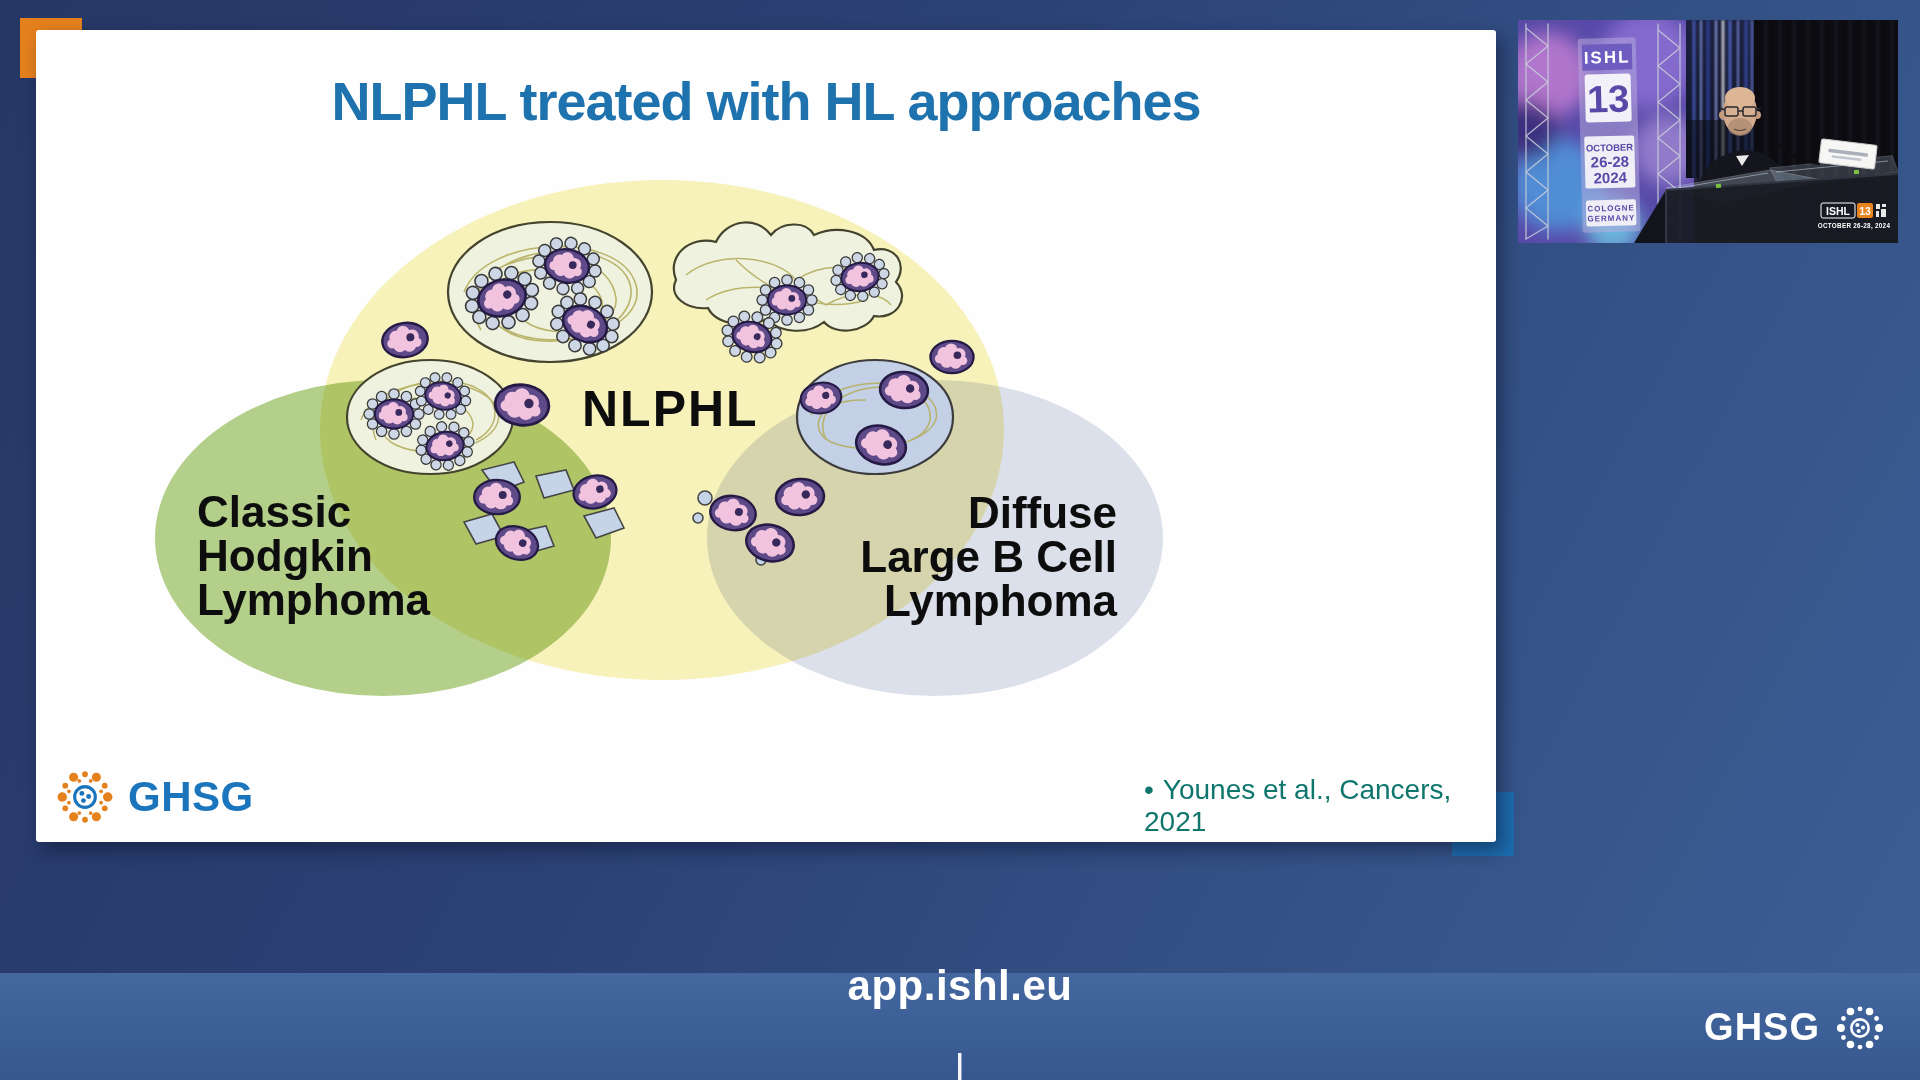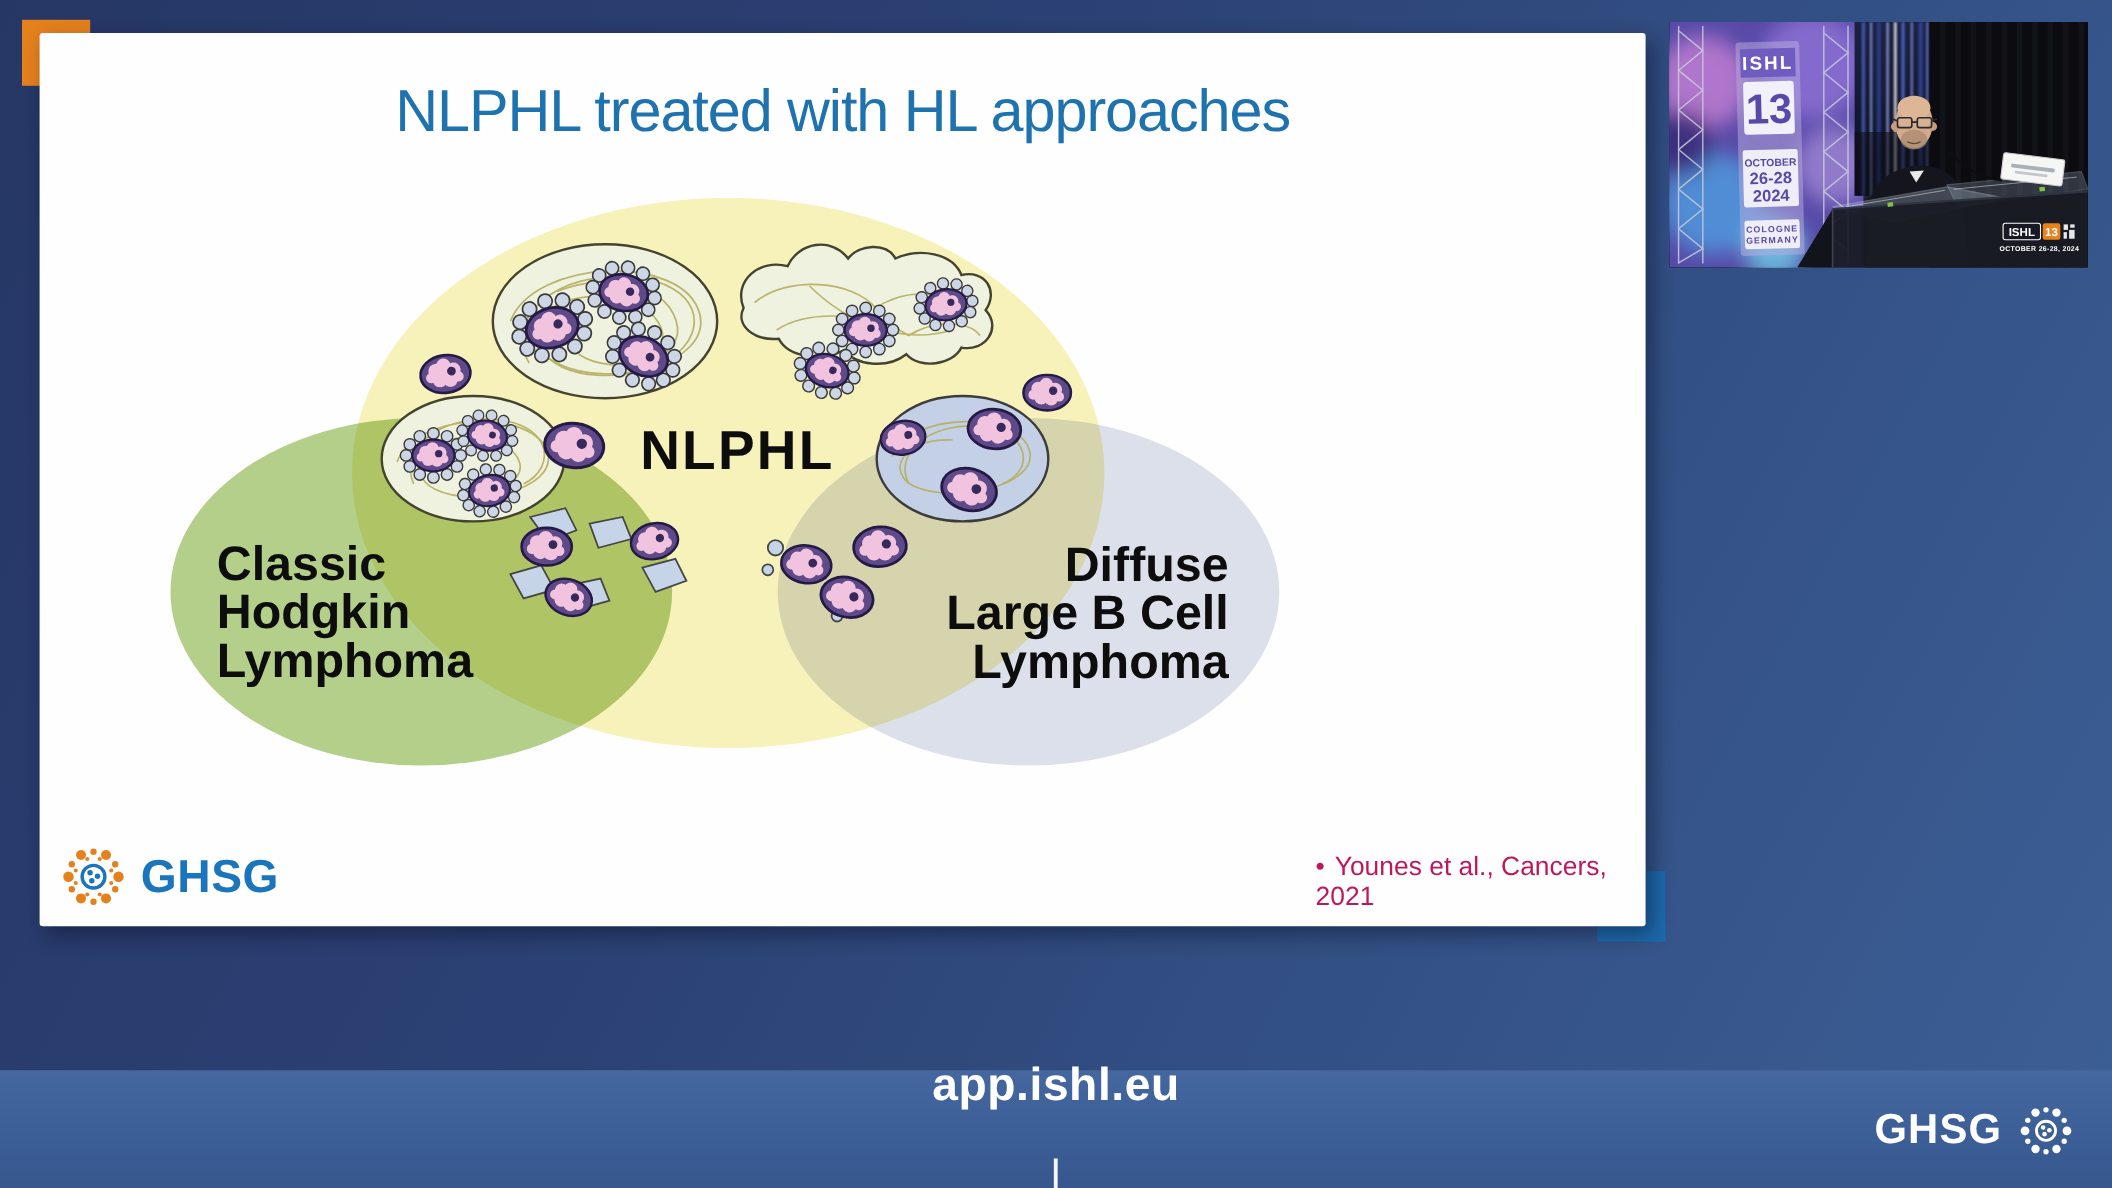--- a/index.html
+++ b/index.html
@@ -6,24 +6,24 @@
   .stage{position:relative;width:1920px;height:1080px;overflow:hidden;
     font-family:"Liberation Sans",sans-serif;
     background:linear-gradient(118deg,#263765 0%,#2b4074 38%,#335084 68%,#3c5f96 100%);}
   
   .corner-orange{position:absolute;left:20px;top:18px;width:62px;height:60px;background:#e5811d;}
   .corner-blue-v{position:absolute;left:1496px;top:792px;width:18px;height:64px;background:#1d6cae;}
   .corner-blue-h{position:absolute;left:1452px;top:838px;width:62px;height:18px;background:#1d6cae;}
   .slide{position:absolute;left:36px;top:30px;width:1460px;height:812px;background:#fefefe;
     border-radius:3px;box-shadow:6px 8px 18px rgba(8,14,38,.45);}
   .slide-title{position:absolute;top:40px;left:0;width:100%;text-align:center;
-    font-size:54px;font-weight:400;letter-spacing:-1px;color:#1e73ae;}
+    font-size:54px;font-weight:700;letter-spacing:-1px;color:#1e73ae;}
   .venn{position:absolute;left:0;top:0;width:1460px;height:812px;}
   .venn text{font-family:"Liberation Sans",sans-serif;font-weight:bold;fill:#0d0d0d;}
-  .citation{position:absolute;left:1160px;top:744px;font-size:24px;color:#be185d;}
+  .citation{position:absolute;left:1108px;top:744px;font-size:28px;color:#0f766e;}
   .citation .bul{margin-right:9px;}
   .slide-logo{position:absolute;left:18px;bottom:14px;display:flex;align-items:center;gap:12px;}
   .slide-logo .word{font-size:42px;font-weight:bold;color:#1b75bc;letter-spacing:.5px;}
   
   .video{position:absolute;left:1518px;top:20px;width:380px;height:223px;background:#0b0c12;}
   
   .footer{position:absolute;left:0;top:973px;width:1920px;height:107px;
     background:linear-gradient(180deg,#44679f 0%,#3d6098 45%,#36578e 100%);
     border-top:1px solid rgba(150,180,220,.18);}
   .footer-links{position:absolute;left:50%;top:50%;transform:translate(-50%,-50%);

